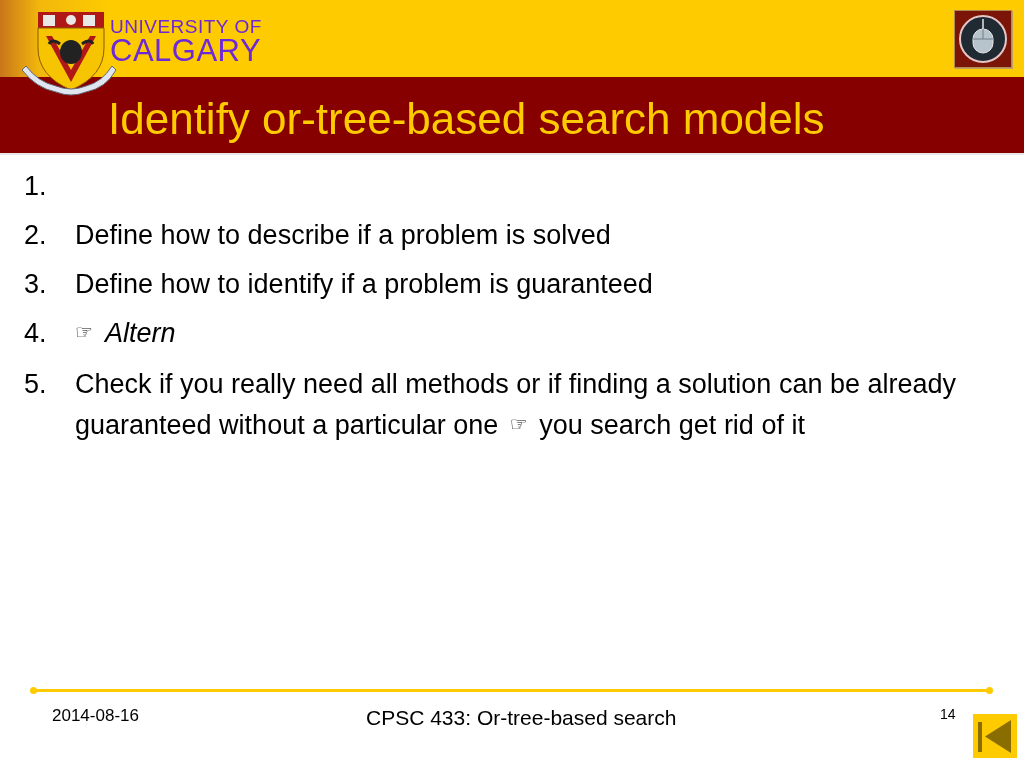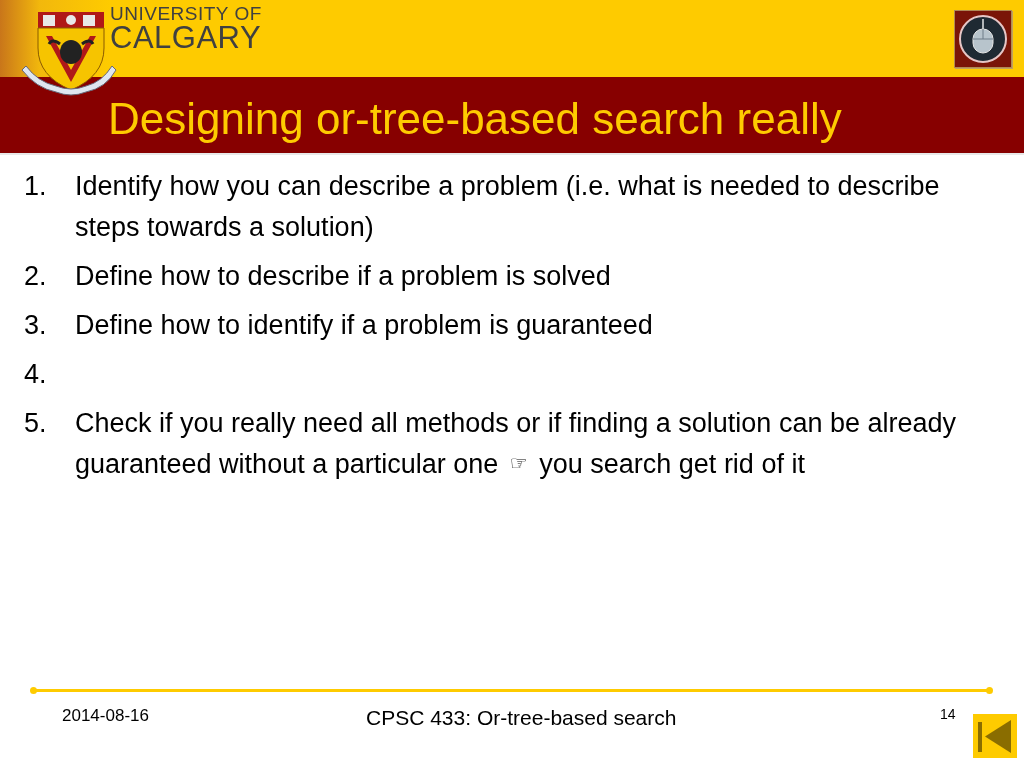--- a/index.html
+++ b/index.html
@@ -17,21 +17,21 @@
     position: absolute; left: 0; top: 77px; width: 1024px; height: 76px;
     background: #870000;
   }
   .header-bottom-line {
     position: absolute; left: 0; top: 153px; width: 1024px; height: 2px; background: #e8e8e8;
   }
   .crest {
     position: absolute; left: 16px; top: 8px; width: 104px; height: 100px;
   }
   .uni-name {
-    position: absolute; left: 110px; top: 4px; color: #404040; line-height: 1;
+    position: absolute; left: 110px; top: 17px; color: #6d28d9; line-height: 1;
   }
   .uni-name .l1 { font-size: 19px; letter-spacing: 0.5px; display: block; }
   .uni-name .l2 { font-size: 31px; letter-spacing: 0.5px; display: block; margin-top: -1px; }
   .mouse-logo {
     position: absolute; left: 954px; top: 10px; width: 56px; height: 56px;
     background: #7a1508; border: 1px solid #b08a55; box-shadow: 1px 1px 0 #c0a060;
   }
   .slide-title {
     position: absolute; left: 108px; top: 88px; width: 910px;
     font-size: 44px; color: #fecb00; white-space: nowrap; line-height: 62px;
@@ -44,21 +44,21 @@
   .item .num { width: 51px; flex: 0 0 51px; }
   .item .text { flex: 1; }
   .item .sub { display: block; }
   .item .sub .hand { font-size: 20px; margin-right: 12px; position: relative; top: -3px; }
   .item .inline-hand { font-size: 20px; position: relative; top: -3px; margin: 0 4px; }
   .item .sub.italic .subtext { font-style: italic; }
   .footer-line {
     position: absolute; left: 33px; top: 689px; width: 958px; height: 3px; background: #fecb00;
   }
   .footer-dot { position: absolute; top: 687px; width: 7px; height: 7px; border-radius: 50%; background: #fecb00; }
-  .footer-date { position: absolute; left: 62px; top: 706px; font-size: 17px; }
+  .footer-date { position: absolute; left: 52px; top: 706px; font-size: 17px; }
   .footer-course { position: absolute; left: 366px; top: 706px; font-size: 21px; }
   .footer-page { position: absolute; left: 940px; top: 706px; font-size: 14px; }
   .nav-button {
     position: absolute; left: 973px; top: 714px; width: 44px; height: 44px;
     background: #fecb00; cursor: pointer;
   }
 </style>
 </head>
 <body>
 
@@ -83,40 +83,42 @@
   <span class="l2">CALGARY</span>
 </div>
 
 <svg class="mouse-logo" viewBox="0 0 56 56">
   <circle cx="28" cy="28" r="23" fill="#1f2a33" stroke="#e6c6c6" stroke-width="2"></circle>
   <path d="M28 8 V18" stroke="#e6e6e6" stroke-width="1.5"></path>
   <rect x="18" y="18" width="20" height="24" rx="10" fill="#b8c4cc" stroke="#e6e6e6" stroke-width="1"></rect>
   <path d="M18 28 H38 M28 18 V28" stroke="#6e7d88" stroke-width="1"></path>
 </svg>
 
-<div class="slide-title">Designing or-tree-based search really</div>
+<div class="slide-title">Identify or-tree-based search models</div>
 
 <div class="content">
   <div class="item">
     <span class="num">1.</span>
     <span class="text">
-      <span>Identify how you can describe a problem (i.e. what is needed to describe steps towards a solution)</span>
     </span>
   </div>
   <div class="item">
     <span class="num">2.</span>
     <span class="text">Define how to describe if a problem is solved</span>
   </div>
   <div class="item">
     <span class="num">3.</span>
     <span class="text">Define how to identify if a problem is guaranteed</span>
   </div>
   <div class="item">
     <span class="num">4.</span>
     <span class="text">
+      <span class="sub italic">
+        <span class="hand">☞</span><span class="subtext">Altern</span>
+      </span>
     </span>
   </div>
   <div class="item">
     <span class="num">5.</span>
     <span class="text">
       <span>Check if you really need all methods or if finding a solution can be already guaranteed without a particular one</span>
       <span class="inline-hand">☞</span>
       <span>you search get rid of it</span>
     </span>
   </div>

